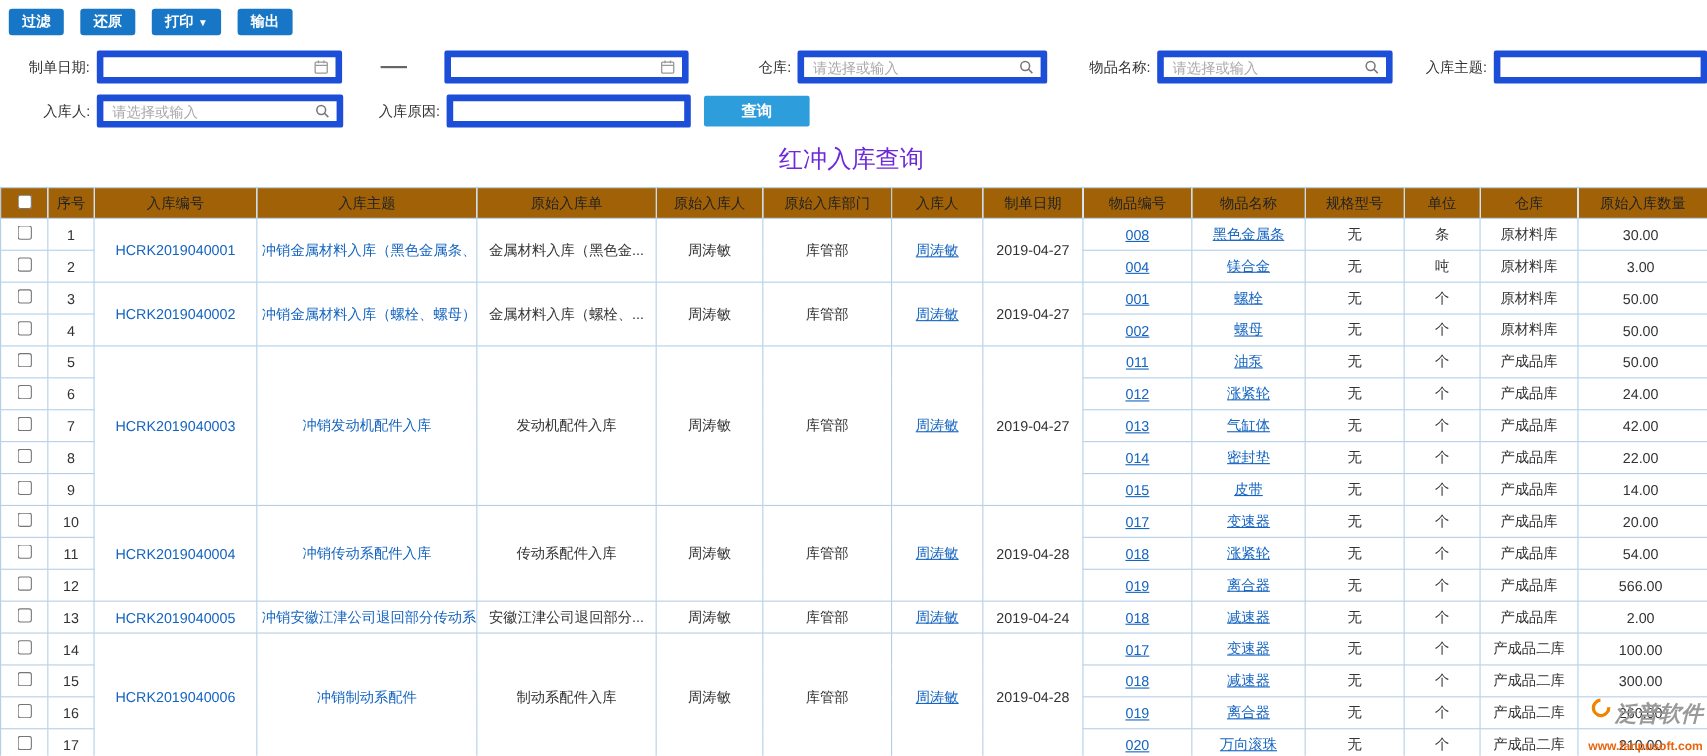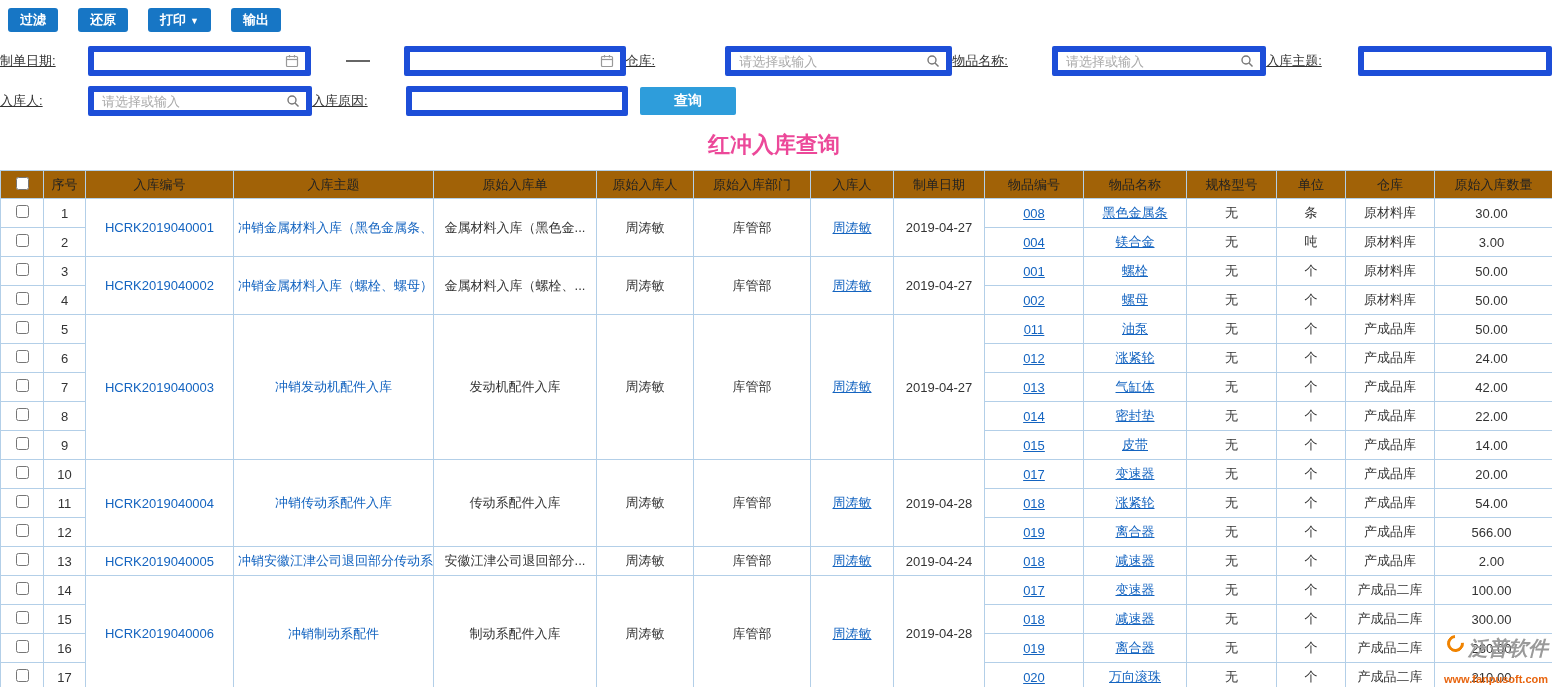--- a/index.html
+++ b/index.html
@@ -1,44 +1,44 @@
 <!DOCTYPE html>
 <html><head>
 <meta charset="utf-8">
 <style>
   * { box-sizing: border-box; margin: 0; padding: 0; }
   html,body { width: 1552px; height: 687px; overflow: hidden; background: #fff;
     font-family: "Liberation Sans", "DejaVu Sans", sans-serif; position: relative; }
 
   
-  .toolbar { display: flex; gap: 20px; padding: 8px 0 0 8px; align-items: center; }
+  .toolbar { display: flex; gap: 15px; padding: 8px 0 0 8px; align-items: center; }
   .tb-btn { background: #1776c5; color: #fff; border: none; font-size: 13px; font-weight: bold;
     padding: 5px 12px; border-radius: 3px; cursor: pointer; font-family: inherit; line-height: 1.1; }
   .caret { font-size: 9px; margin-left: 4px; }
 
   
   .filters { padding-top: 14px; font-size: 13px; color: #333; }
   .f-row { display: flex; align-items: center; margin-bottom: 10px; }
-  .f-label { text-align: left; padding-right: 6px; white-space: nowrap; display: inline-block; text-decoration: underline; }
+  .f-label { text-align: right; padding-right: 6px; white-space: nowrap; display: inline-block; }
   .f-input { position: relative; height: 30px; border: 6px solid #1d4ed8; background: #fff;
     display: inline-flex; align-items: center; border-radius: 2px; }
   .f-input input { border: none; outline: none; width: 100%; height: 100%;
     padding: 0 26px 0 8px; font-size: 13px; font-family: inherit; color: #333; background: transparent; }
   .f-input.no-icon input { padding-right: 8px; }
   .f-input input::placeholder { color: #a9a9a9; }
   .icon-right { position: absolute; right: 6px; top: 50%; transform: translateY(-50%);
     display: inline-flex; cursor: pointer; }
   .dash-wrap { width: 94px; display: inline-flex; justify-content: center; align-items: center; }
   .dash { width: 24px; border-top: 2px solid #666; }
   .gap12 { width: 12px; }
   .query-btn { background: #2e9ddb; color: #fff; border: none; font-size: 14px; font-weight: bold;
     width: 96px; height: 28px; border-radius: 2px; cursor: pointer; font-family: inherit; }
 
   
-  .page-title { text-align: center; font-size: 22px; font-weight: bold; color: #ec4899;
+  .page-title { text-align: center; font-size: 22px; font-weight: normal; color: #6d28d9;
     margin: 14px 4px 10px 0; }
 
   
   table { border-collapse: collapse; table-layout: fixed; width: 1552px; font-size: 13px; }
   th, td { border: 1px solid #b3cfe8; height: 29px; text-align: center; vertical-align: middle;
     white-space: nowrap; overflow: hidden; padding: 0 4px; color: #333; }
   thead th { height: 28px; font-weight: 400; color: #222; background: #a16207; }
   td.num { text-align: center; padding-right: 8px; }
   .lnk  { color: #1464c0; text-decoration: underline; cursor: pointer; }
   .lnk2 { color: #1464c0; cursor: pointer; }

